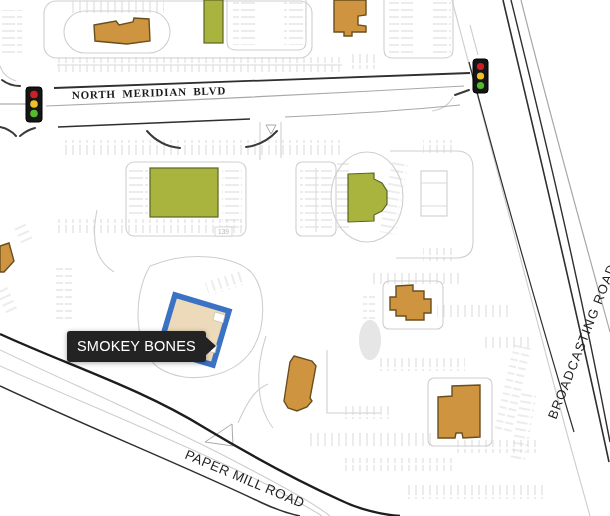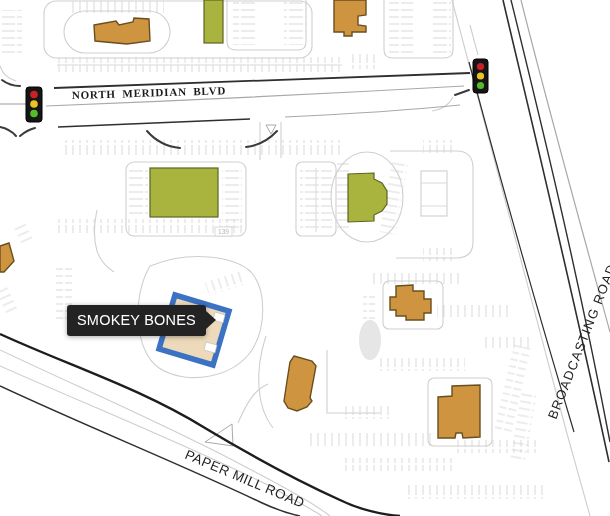--- a/index.html
+++ b/index.html
@@ -18,21 +18,21 @@
   .bld-g{fill:#a9b43f;stroke:#5c6423;stroke-width:1.2;}
   .hl{fill:#ecdabb;stroke:#3b72c4;stroke-width:5.5;stroke-linejoin:miter;}
   .notch{fill:#ffffff;stroke:#bdb6a6;stroke-width:.6;}
   .sigbox{fill:#151515;stroke:#000;stroke-width:1;}
   .sig-r{fill:#cb2027;} .sig-y{fill:#ecc227;} .sig-g{fill:#54bb2a;}
   .lblSerif{font:700 11px "Liberation Serif",serif;letter-spacing:.8px;word-spacing:3px;fill:#1b1b1b;}
   .lblBroad{font:400 13px "Liberation Sans",sans-serif;letter-spacing:1.2px;fill:#222;}
   .lblPaper{font:400 13.5px "Liberation Sans",sans-serif;letter-spacing:.5px;fill:#222;}
   .lblTiny{font:400 6.5px "Liberation Sans",sans-serif;fill:#b5b5b5;}
   .speck{fill:#e6e6e6;}
-  .tooltip{position:absolute;left:67px;top:305px;height:31px;line-height:31px;
+  .tooltip{position:absolute;left:67px;top:331px;height:31px;line-height:31px;
            background:#232323;color:#fff;border-radius:3px;padding:0 10px;
            font-size:14.5px;letter-spacing:.2px;white-space:nowrap;
            box-shadow:0 1px 5px rgba(0,0,0,.35);z-index:5;text-align:right;}
   .tooltip .arrow{position:absolute;right:-10px;top:6px;width:0;height:0;
            border-left:10px solid #232323;border-top:9px solid transparent;
            border-bottom:9px solid transparent;}
 </style>
 </head>
 <body>
 

